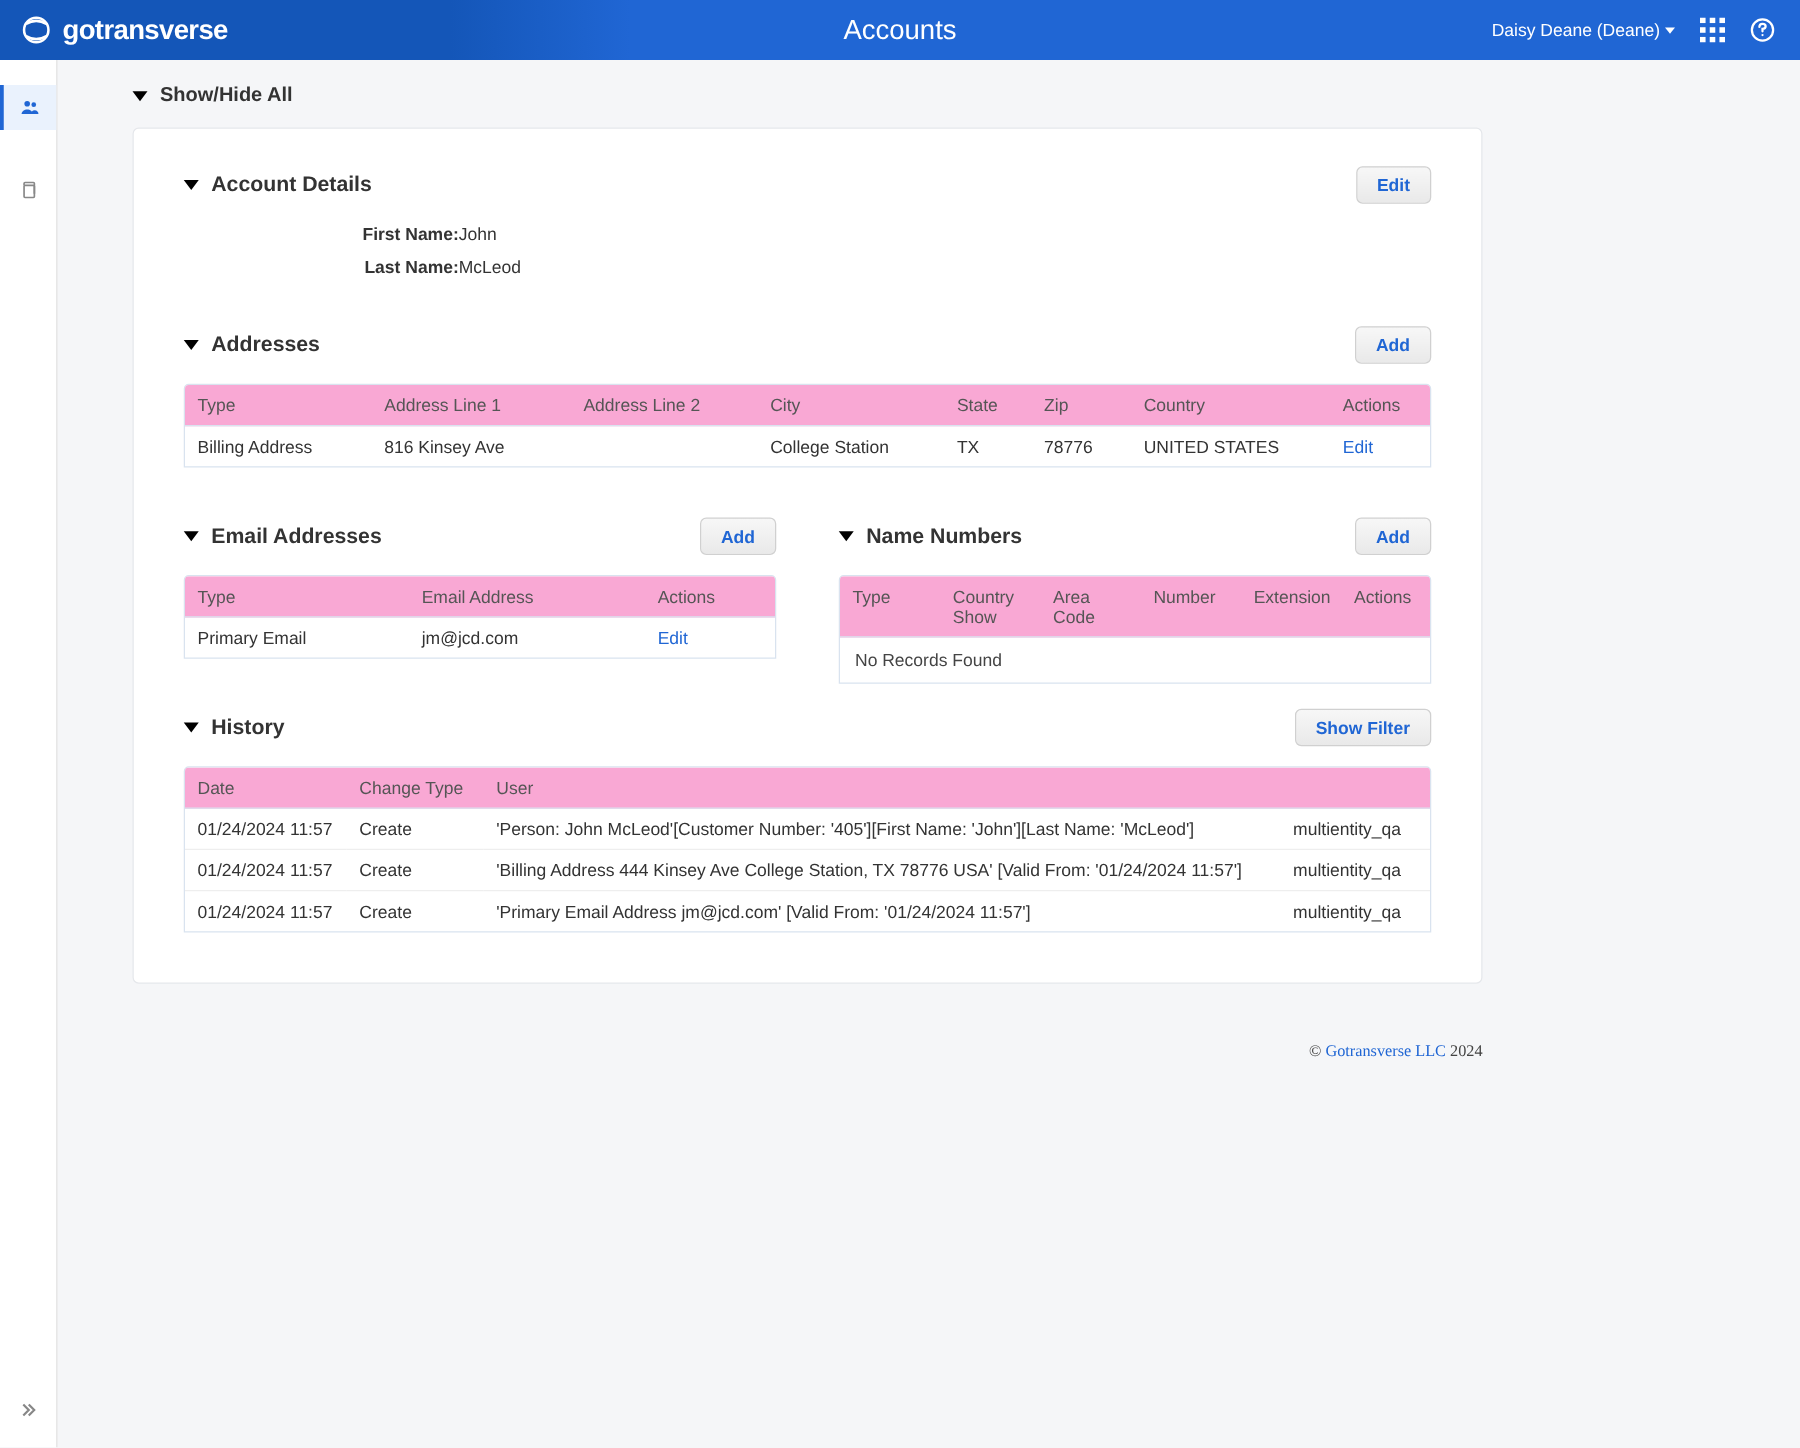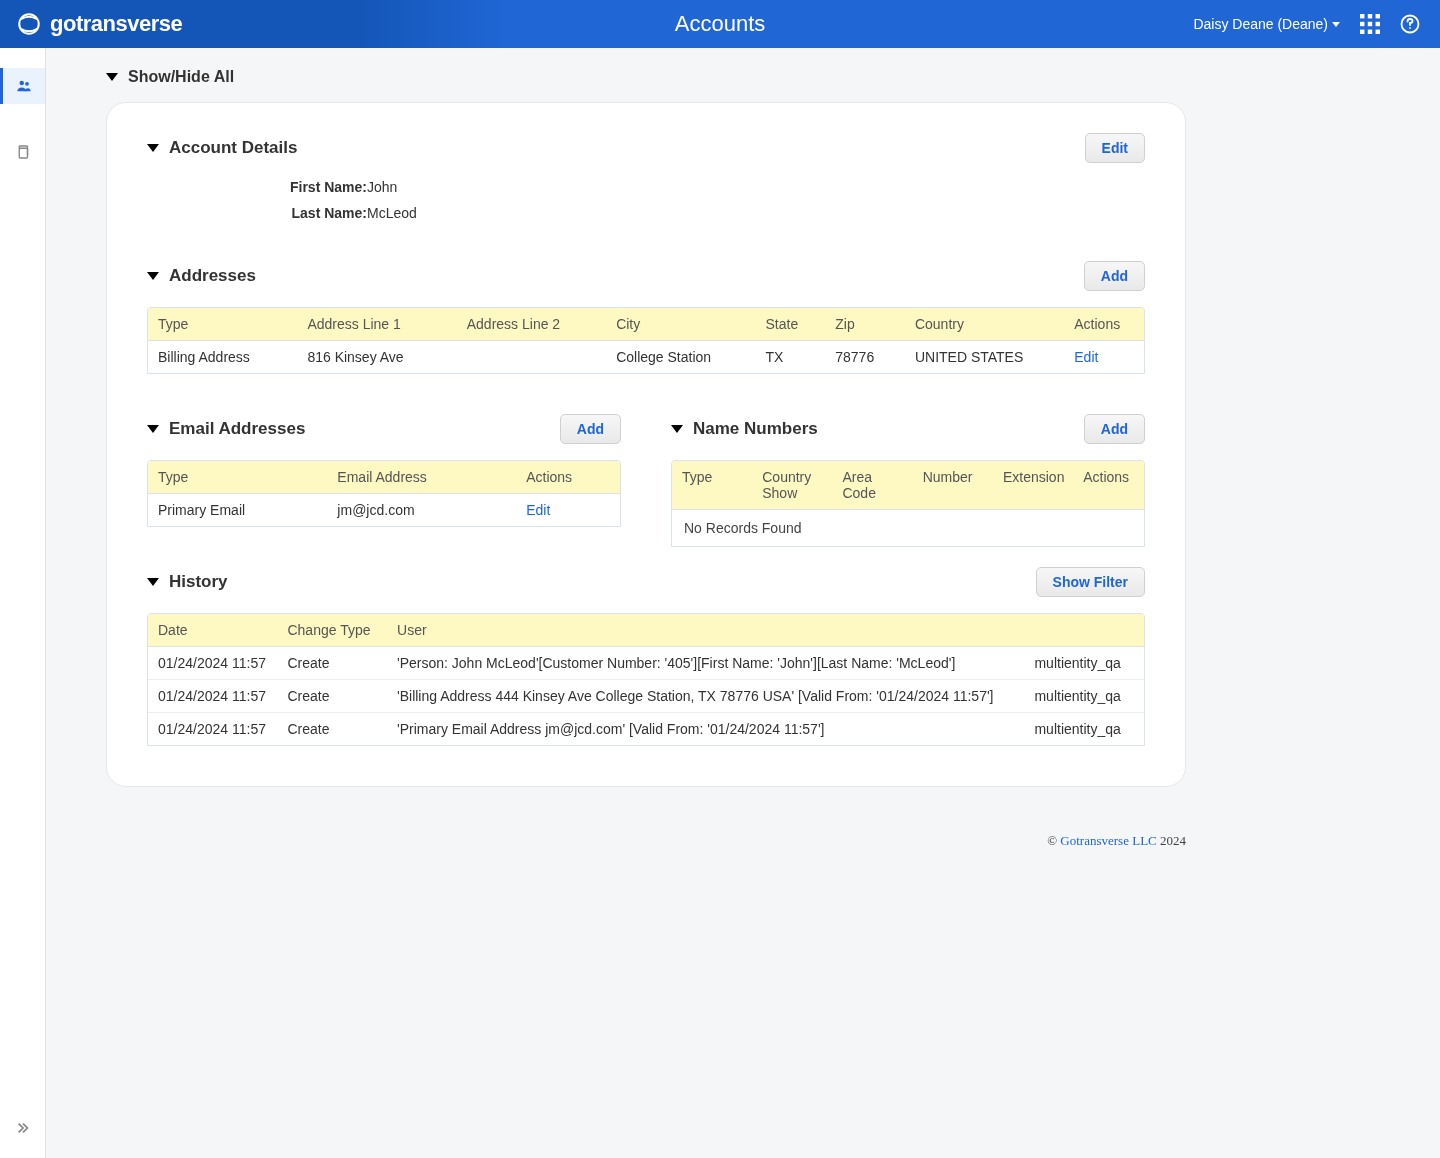--- a/index.html
+++ b/index.html
@@ -20,36 +20,36 @@
 .sidebar { width: 46px; background: #fff; border-right: 1px solid #e0e0e0; display: flex; flex-direction: column; align-items: center; padding-top: 20px; gap: 30px; position: relative; }
 .sidebar-item { width: 100%; height: 36px; display: flex; align-items: center; justify-content: center; cursor: pointer; }
 .sidebar-item.active { background: #eaf2fd; border-left: 3px solid #2066d4; }
 .sidebar-item svg { width: 18px; height: 18px; }
 .sidebar-expand { margin-top: auto; margin-bottom: 20px; cursor: pointer; }
 
 .content { flex: 1; padding: 20px 40px 40px 60px; max-width: 1180px; }
 
 .toggle-all { display: flex; align-items: center; gap: 10px; font-weight: 700; font-size: 16px; cursor: pointer; margin-bottom: 16px; }
 
-.card { background: #fff; border: 1px solid #e5e7eb; border-radius: 20px; padding: 30px 40px 40px 40px; }
+.card { background: #fff; border: 1px solid #e5e7eb; border-radius: 5px; padding: 30px 40px 40px 40px; }
 
 .section { margin-bottom: 40px; }
 .section:last-child { margin-bottom: 0; }
 .section-header { display: flex; align-items: center; justify-content: space-between; margin-bottom: 16px; }
 .section-title { display: flex; align-items: center; gap: 10px; font-weight: 700; font-size: 17px; cursor: pointer; }
 .triangle { width: 0; height: 0; border-left: 6px solid transparent; border-right: 6px solid transparent; border-top: 8px solid #000; }
 
 .btn { background: linear-gradient(#f7f7f7, #e9e9e9); border: 1px solid #d0d0d0; border-radius: 5px; padding: 6px 16px; color: #2066d4; font-weight: 600; font-size: 14px; cursor: pointer; }
 
 .details-grid { padding-left: 130px; }
 .details-row { display: flex; margin-bottom: 10px; }
 .details-label { font-weight: 700; width: 90px; text-align: right; }
 
 .table { width: 100%; border: 1px solid #d9e3ef; border-radius: 4px 4px 0 0; overflow: hidden; }
-.table-head { background: #fef9c3; border-bottom: 1px solid #d9e3ef; }
+.table-head { background: #f9a8d4; border-bottom: 1px solid #d9e3ef; }
 .table-head .tr, .table-body .tr { display: flex; }
 .th { padding: 8px 10px; color: #555; font-size: 14px; }
 .td { padding: 8px 10px; font-size: 14px; border-bottom: 1px solid #eee; }
 .table-body .tr:last-child .td { border-bottom: none; }
 .link { color: #2066d4; cursor: pointer; }
 
 .two-col { display: flex; gap: 50px; }
 .two-col > div { flex: 1; }
 
 .no-records { padding: 10px 12px; color: #444; }

